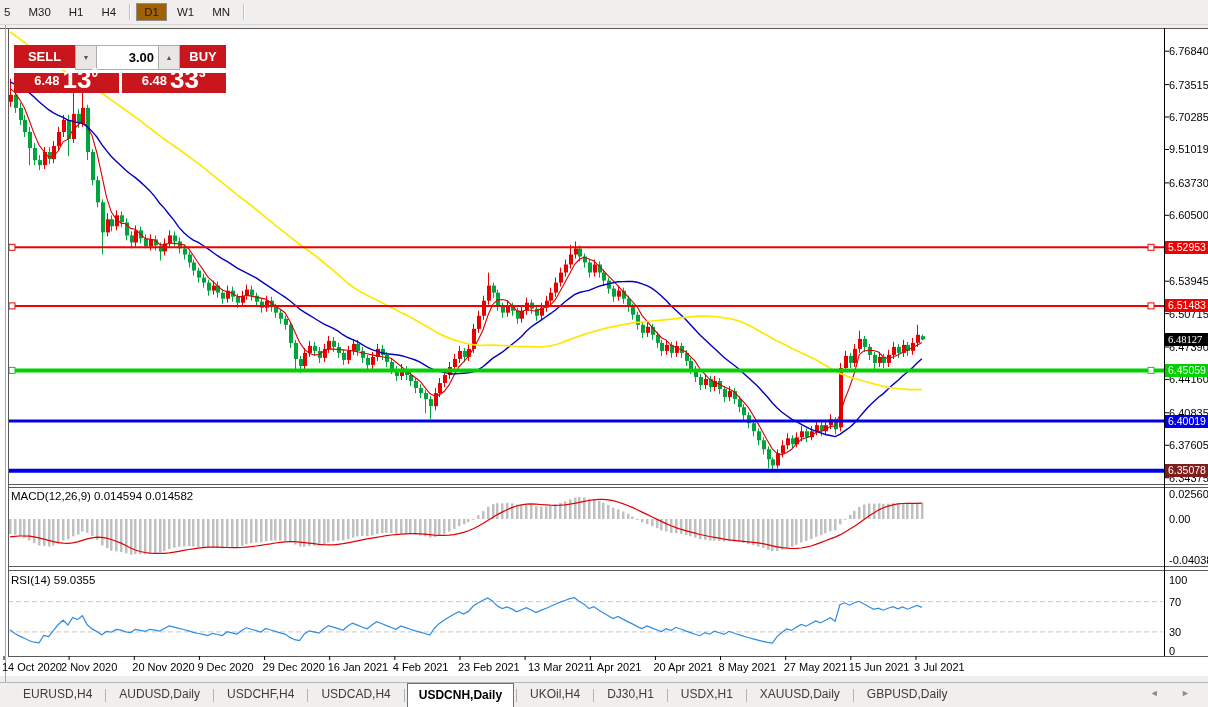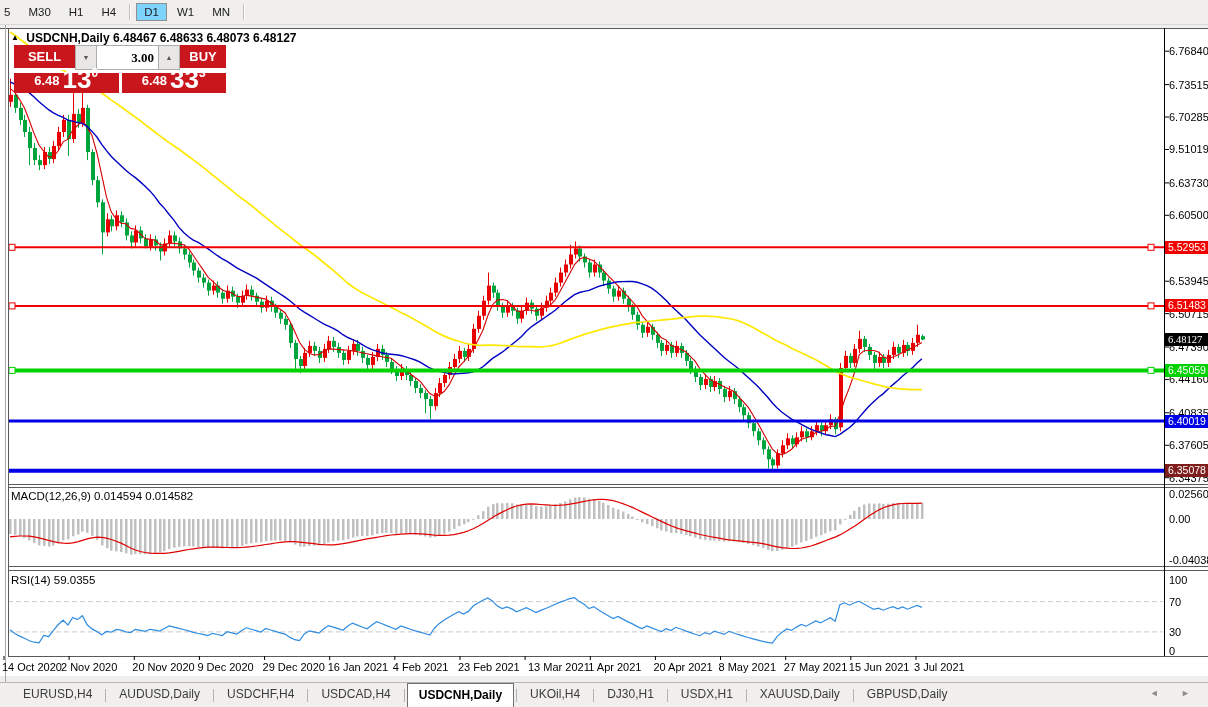--- a/index.html
+++ b/index.html
@@ -2,39 +2,39 @@
 <html><head>
 <meta charset="utf-8">
 <style>
   html,body{margin:0;padding:0;background:#e8e8e8;}
   #app{position:relative;width:1208px;height:707px;background:#ffffff;overflow:hidden;
        font-family:"Liberation Sans",sans-serif;-webkit-font-smoothing:antialiased;}
   
   #toolbar{position:absolute;left:0;top:0;width:1208px;height:24px;background:#f0efed;
            border-bottom:1px solid #d9d8d6;display:flex;align-items:center;z-index:5;}
   .tfbtn{font-size:11.5px;color:#1c1c1c;padding:2px 7px;margin:0 1px;cursor:default;border:1px solid transparent;}
-  .tfbtn.active{background:#7dd3fc;border:1px solid #8e8e8e;}
+  .tfbtn.active{background:#a16207;border:1px solid #8e8e8e;}
   .tbsep{width:1px;height:16px;background:#c2c1bf;border-right:1px solid #ffffff;margin:0 4px;}
   
   #chromeTop{position:absolute;left:0;top:24px;width:1208px;height:4px;background:#f0efed;z-index:1;}
   #chromeBottom{position:absolute;left:0;top:676px;width:1208px;height:6px;background:#f0efed;z-index:1;}
   
   #chartHeader{position:absolute;left:11px;top:31px;z-index:6;font-size:12px;font-weight:bold;color:#000;}
   #chartHeader .tri{font-size:8px;vertical-align:2px;margin-right:4px;}
   
   #tradePanel{position:absolute;left:14px;top:45px;width:212px;z-index:7;}
   #tpRow1{display:flex;height:25px;}
   .tpbtn{background:#c9151c;border-bottom:2px solid #ffffff;color:#fff;font-size:13px;font-weight:bold;
          display:flex;align-items:center;justify-content:center;cursor:pointer;}
   #sellBtn{width:61px;}
   #buyBtn{flex:1;}
   .spinbtn{width:20px;background:#e8e7e5;border:1px solid #aeadab;color:#555;font-size:7px;
            display:flex;align-items:center;justify-content:center;cursor:pointer;}
   #volField{width:53px;border:1px solid #aeadab;border-left:none;border-right:none;background:#fff;
-            font-family:Liberation Serif, serif;font-size:13px;font-weight:bold;text-align:right;padding:0 4px;outline:none;}
+            font-family:Liberation Sans, sans-serif;font-size:13px;font-weight:bold;text-align:right;padding:0 4px;outline:none;}
   #tpRow2{display:flex;gap:3px;margin-top:3px;height:20px;}
   .quoteBox{flex:1;background:#c9151c;color:#fff;display:flex;align-items:flex-end;justify-content:center;padding-bottom:2px;cursor:pointer;}
   .quoteBox .small{font-size:13px;font-weight:bold;margin-right:3px;line-height:20px;}
   .quoteBox .big{font-size:26px;font-weight:bold;line-height:24px;}
   .quoteBox .sup{font-size:12px;font-weight:bold;position:relative;top:-11px;}
   
   .indLabel{position:absolute;left:11px;z-index:4;font-size:11.5px;color:#000;}
   
   .axTick{position:absolute;left:1169px;z-index:3;font-size:11px;color:#000;}
   .axBox{position:absolute;left:1165px;width:43px;height:13px;z-index:4;font-size:10.5px;color:#fff;
@@ -708,26 +708,20 @@
       <line x1="460.0" y1="656" x2="460.0" y2="660" stroke="#000" stroke-width="1"></line>
       <line x1="525.1" y1="656" x2="525.1" y2="660" stroke="#000" stroke-width="1"></line>
       <line x1="590.3" y1="656" x2="590.3" y2="660" stroke="#000" stroke-width="1"></line>
       <line x1="655.4" y1="656" x2="655.4" y2="660" stroke="#000" stroke-width="1"></line>
       <line x1="720.5" y1="656" x2="720.5" y2="660" stroke="#000" stroke-width="1"></line>
       <line x1="785.7" y1="656" x2="785.7" y2="660" stroke="#000" stroke-width="1"></line>
       <line x1="850.8" y1="656" x2="850.8" y2="660" stroke="#000" stroke-width="1"></line>
       <line x1="916.0" y1="656" x2="916.0" y2="660" stroke="#000" stroke-width="1"></line>
     </svg>
 
-  <div id="chartHeader">
-    <span class="tri">▲</span>
-    <span>USDCNH,Daily</span>
-    <span> </span>
-    <span>6.48467 6.48633 6.48073 6.48127</span>
-  </div>
 
   <div id="tradePanel">
     <div id="tpRow1">
       <div id="sellBtn" class="tpbtn">SELL</div>
       <div class="spinbtn">
         <span>▼</span>
       </div>
       <input id="volField" value="3.00" style="">
       <div class="spinbtn">
         <span>▲</span>

